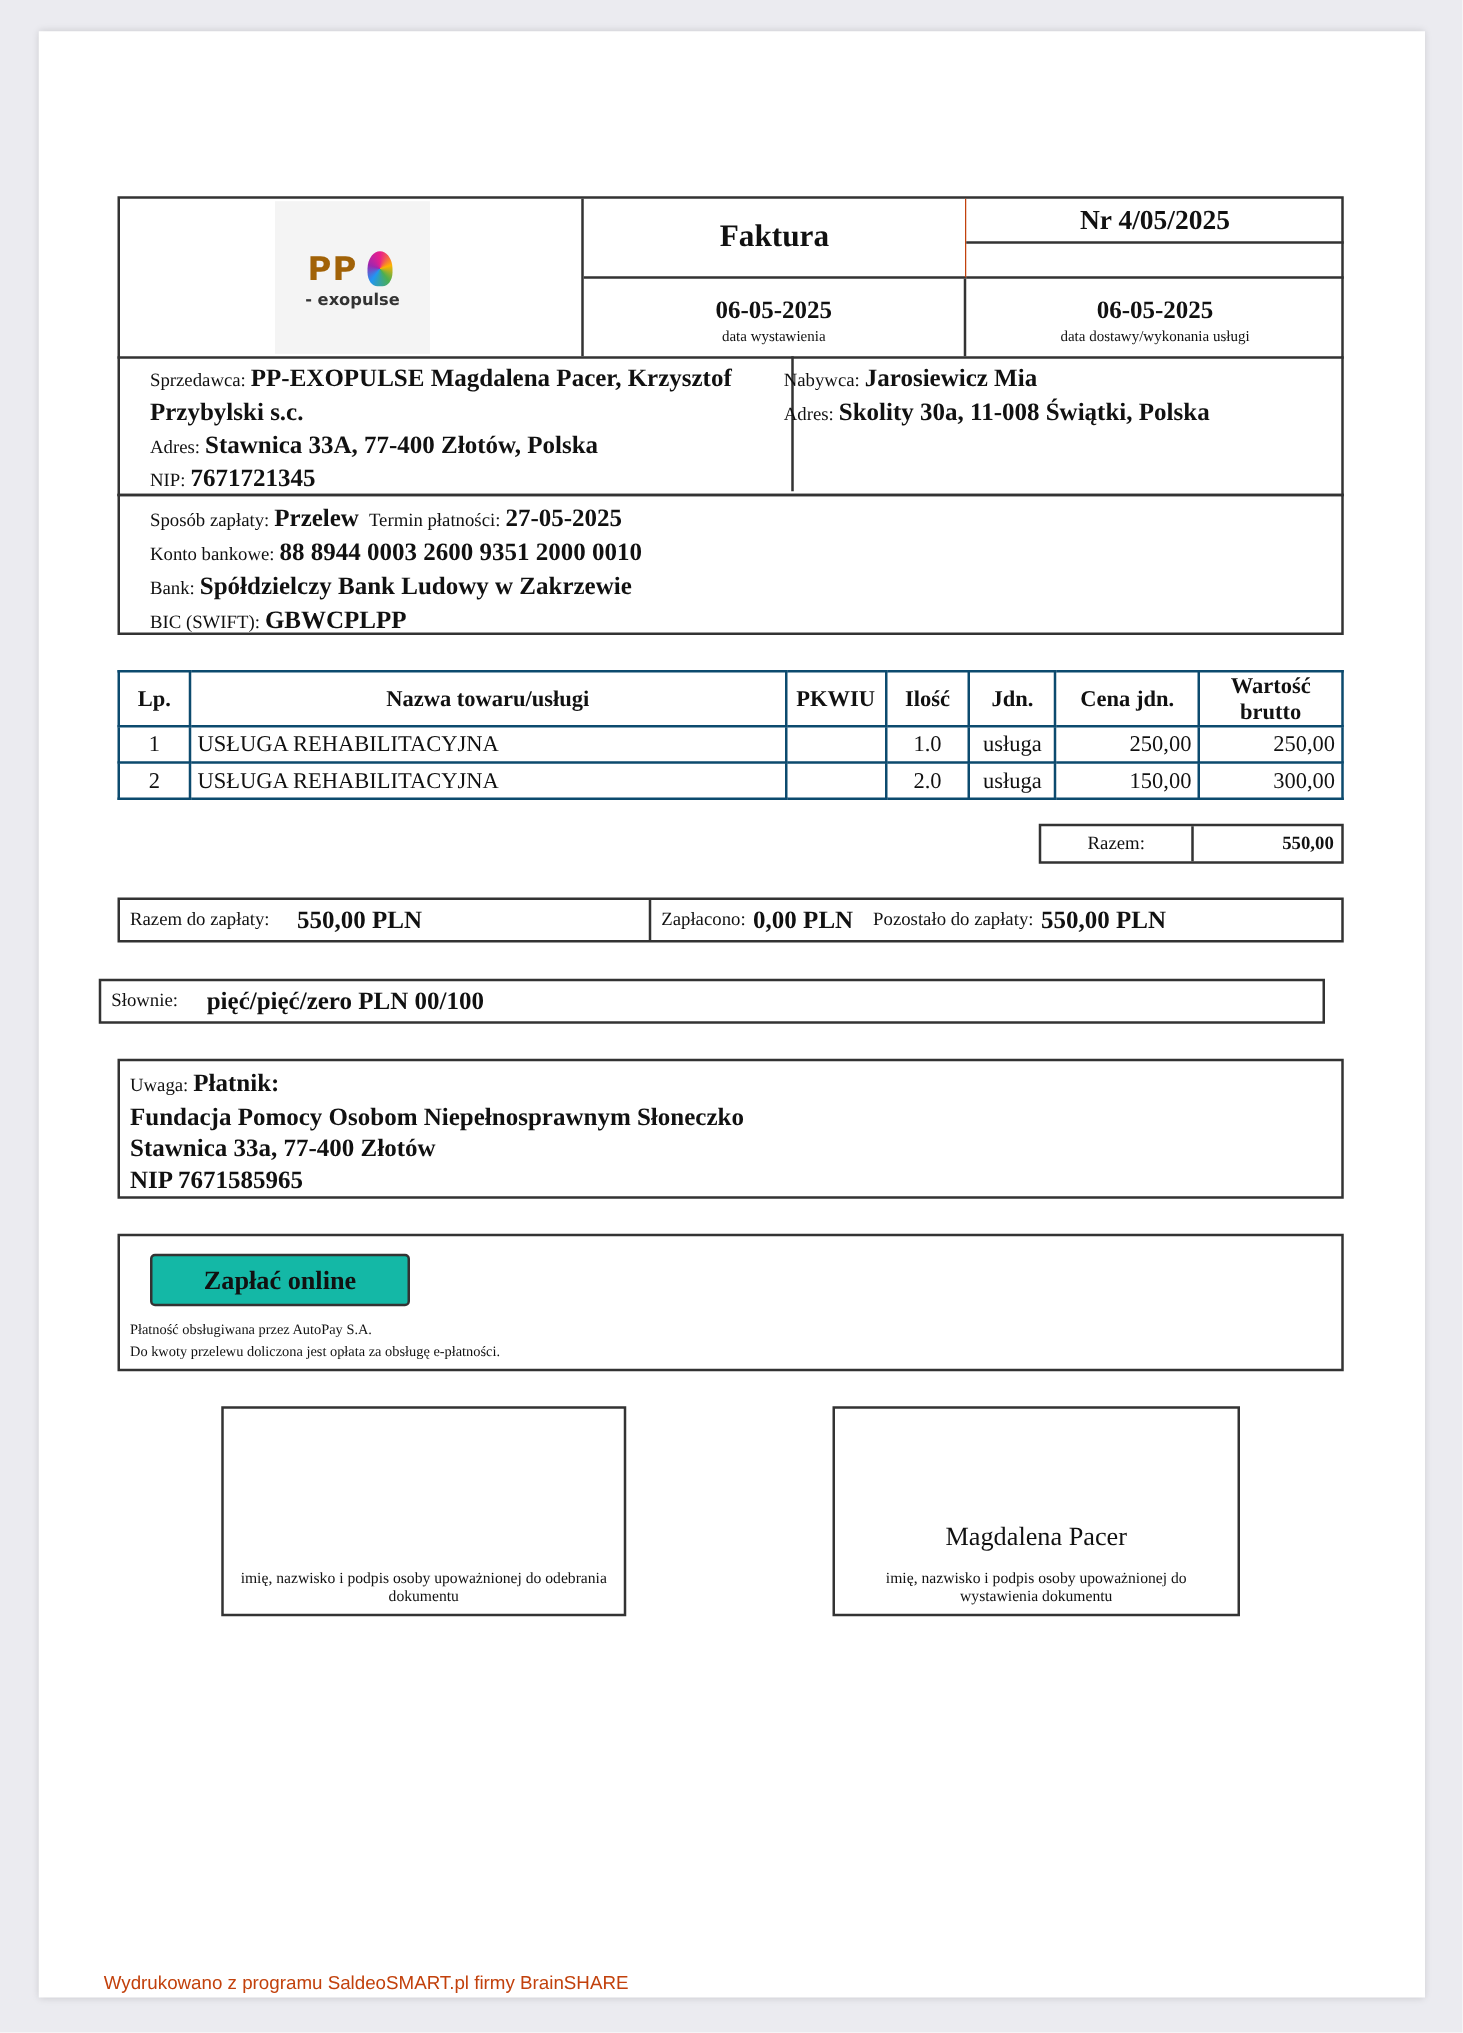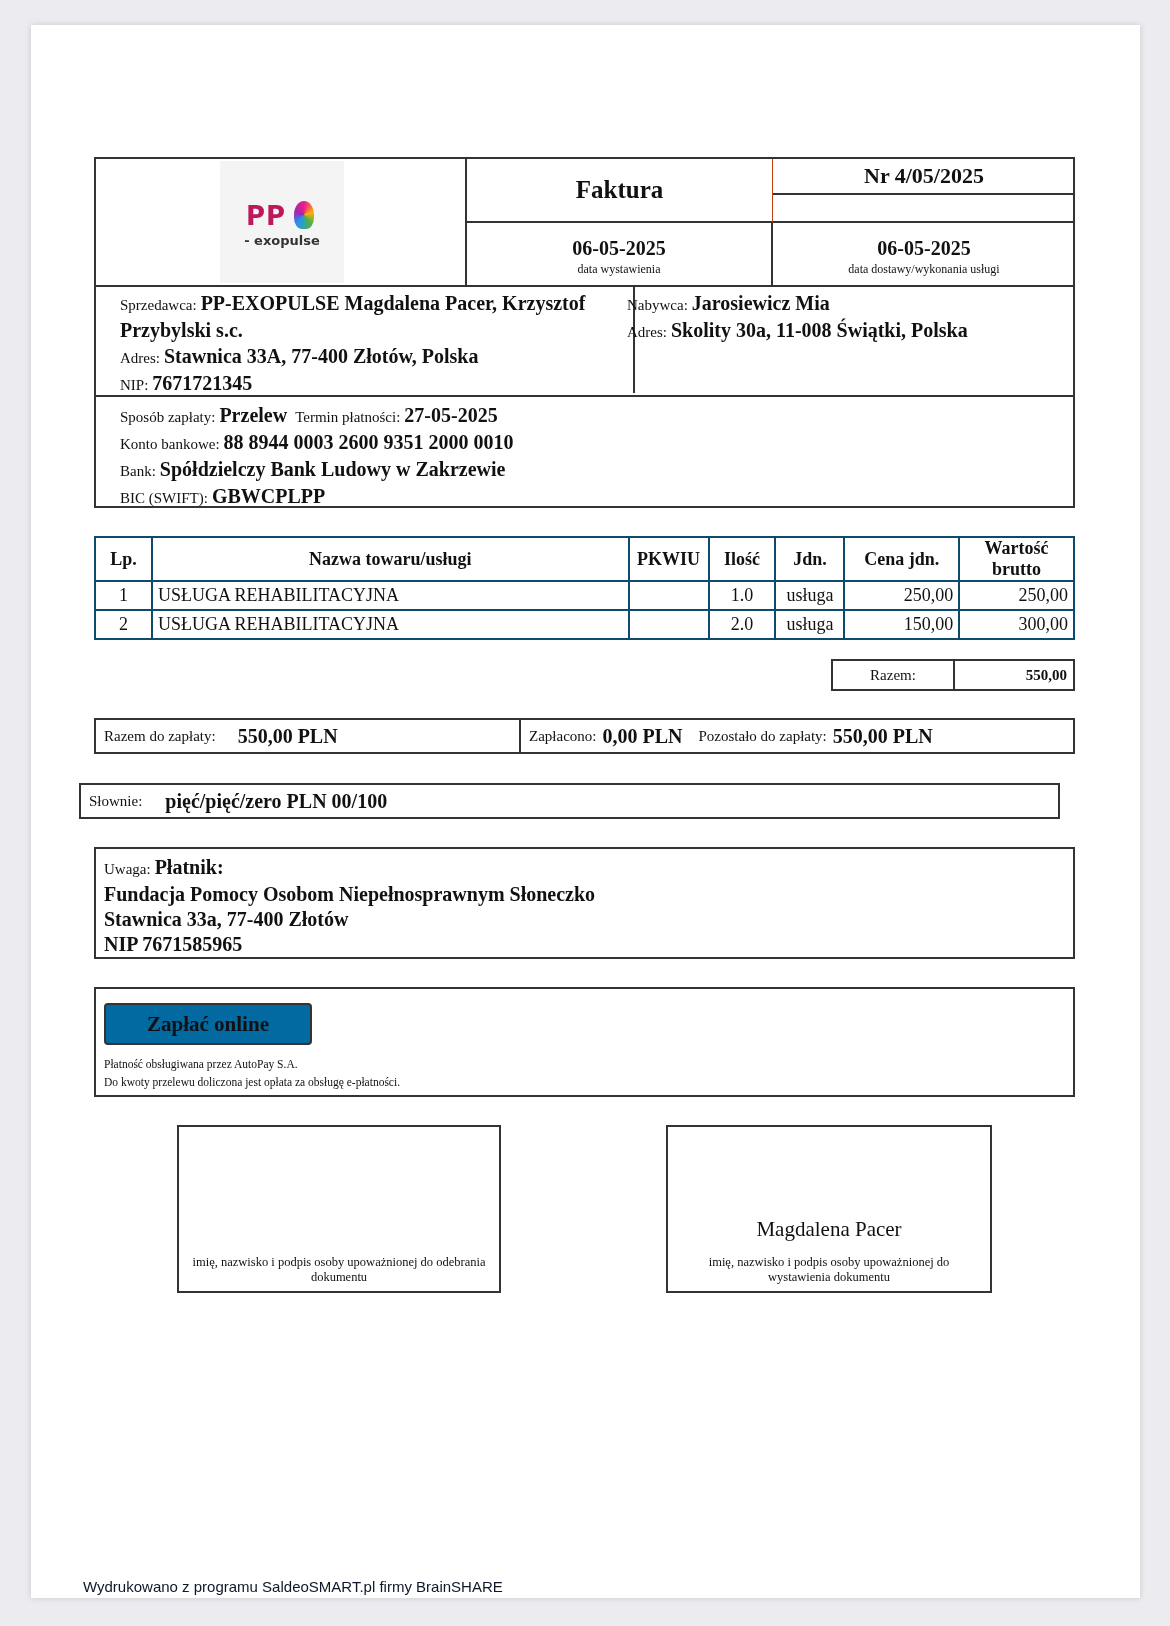--- a/index.html
+++ b/index.html
@@ -13,21 +13,21 @@
   }
   .abs { position:absolute; box-sizing:border-box; }
   .bx { border:2px solid #333; }
   .lbl { font-size:15px; font-weight:normal; }
   .val { font-size:20px; font-weight:bold; }
 
   
   #hdr { left:63px; top:132px; width:981px; height:130px; }
   #logo-cell { left:0; top:0; width:371px; height:126px; border-right:2px solid #333; }
   #logo { left:124px; top:2px; width:124px; height:122px; background:#f4f4f4; text-align:center; }
-  #logo .pp { position:absolute; top:40px; left:26px; font-family:"DejaVu Sans", sans-serif; font-weight:bold; font-size:26px; color:#be185d; letter-spacing:1px;}
+  #logo .pp { position:absolute; top:40px; left:26px; font-family:"DejaVu Sans", sans-serif; font-weight:bold; font-size:26px; color:#a16207; letter-spacing:1px;}
   #logo .brain { position:absolute; top:40px; left:74px; width:20px; height:28px; border-radius:50% 50% 40% 40%;
      background:conic-gradient(#e91e8c, #ffb300, #4caf50, #2196f3, #9c27b0, #e91e8c); }
   #logo .sub { position:absolute; top:72px; left:0; width:124px; font-family:"DejaVu Sans", sans-serif; font-weight:bold; font-size:13px; color:#333; }
   #title-cell { left:371px; top:0; width:306px; height:64px; border-right:1px solid #c2410c; border-bottom:2px solid #333;
      display:flex; align-items:center; justify-content:center; font-size:25px; font-weight:bold; }
   #nr-cell { left:677px; top:0; width:302px; height:36px; border-bottom:2px solid #333;
      display:flex; align-items:center; justify-content:center; font-size:22px; font-weight:bold; }
   #blank-cell { left:677px; top:36px; width:302px; height:28px; border-bottom:2px solid #333; }
   .date-cell { top:64px; height:62px; text-align:center; }
   .date-cell .d { font-size:20px; font-weight:bold; margin-top:14px; }
@@ -57,31 +57,31 @@
 
   #totals { left:63px; top:693px; width:981px; height:36px; display:flex; }
   #totals .a { width:407px; border-right:2px solid #333; padding:0 8px; display:flex; align-items:center; gap:22px; }
   #totals .b { flex:1; padding:0 8px; display:flex; align-items:center; gap:6px; }
 
   #words { left:48px; top:758px; width:981px; height:36px; padding:0 8px; display:flex; align-items:center; gap:23px; }
 
   #note { left:63px; top:822px; width:981px; height:112px; padding:6px 8px; line-height:25px; }
 
   #payonline { left:63px; top:962px; width:981px; height:110px; }
-  #pay-btn { left:8px; top:14px; width:208px; height:42px; border:2px solid #333; border-radius:4px;
-     display:flex; align-items:center; justify-content:center; font-size:21px; font-weight:bold; background:#0369a1; cursor:pointer; }
+  #pay-btn { left:24px; top:14px; width:208px; height:42px; border:2px solid #333; border-radius:4px;
+     display:flex; align-items:center; justify-content:center; font-size:21px; font-weight:bold; background:#14b8a6; cursor:pointer; }
   #pay-info { left:8px; top:66px; font-size:11.5px; line-height:18px; }
 
   .sig { top:1100px; height:168px; text-align:center; }
   #sig-left { left:146px; width:324px; }
   #sig-right { left:635px; width:326px; }
   .sig .name { position:absolute; left:0; right:0; top:90px; font-size:21px; }
   .sig .cap { position:absolute; left:8px; right:8px; top:128px; font-size:12.5px; line-height:15px; }
 
-  #footer { left:52px; top:1553px; font-family:"Liberation Sans", sans-serif; font-size:15px; color:#0f172a;text-align:center; }
+  #footer { left:52px; top:1553px; font-family:"Liberation Sans", sans-serif; font-size:15px; color:#c2410c;text-align:center; }
 </style>
 </head>
 <body>
 
 <div class="page">
 
   <div id="hdr" class="abs bx">
     <div id="logo-cell" class="abs">
       <div id="logo" class="abs">
         <span class="pp">PP</span>

